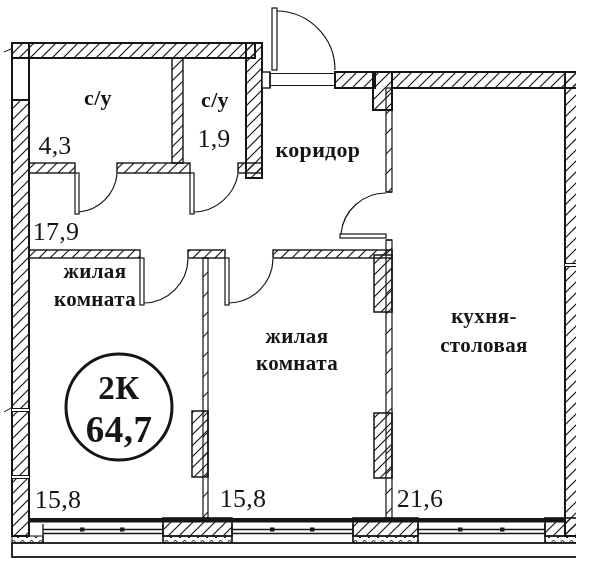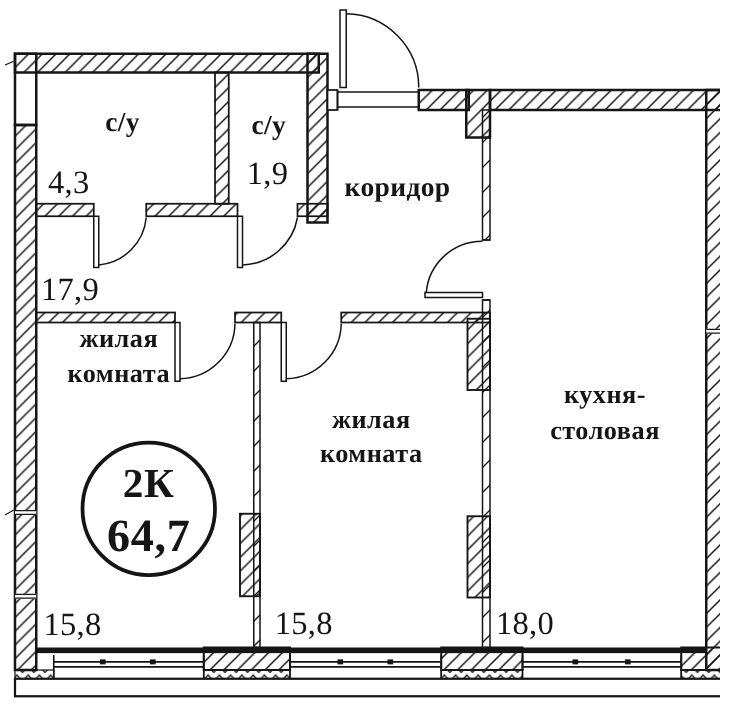--- a/index.html
+++ b/index.html
@@ -183,18 +183,18 @@
   <div class="label room-name" style="left:95px;top:271px">жилая</div>
   <div class="label room-name" style="left:95px;top:299px">комната</div>
   <div class="label room-area" style="left:58px;top:500px">15,8</div>
 
   <div class="label room-name" style="left:297px;top:336px">жилая</div>
   <div class="label room-name" style="left:297px;top:363px">комната</div>
   <div class="label room-area" style="left:243px;top:499px">15,8</div>
 
   <div class="label room-name" style="left:484px;top:316px">кухня-</div>
   <div class="label room-name" style="left:484px;top:345px">столовая</div>
-  <div class="label room-area" style="left:420px;top:499px">18,0</div>
+  <div class="label room-area" style="left:420px;top:499px">21,6</div>
 
   <div class="label badge-type" style="left:119px;top:388px">2К</div>
   <div class="label badge-area" style="left:119px;top:429px">64,7</div>
 
 </div>
 
 </body></html>

